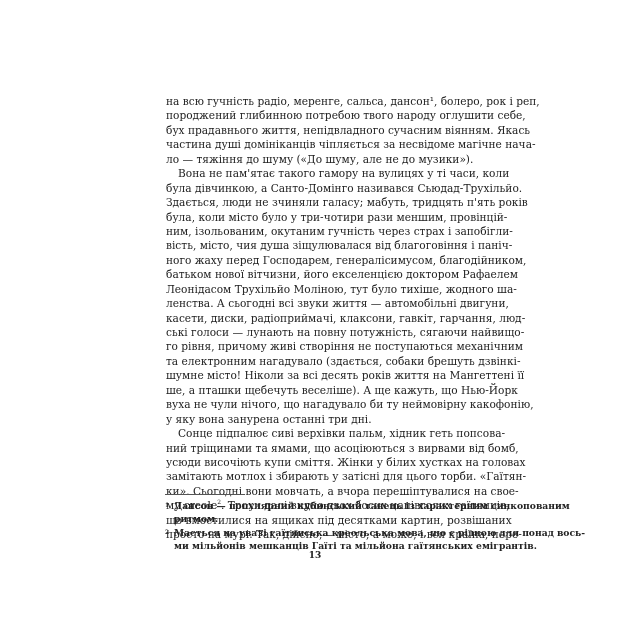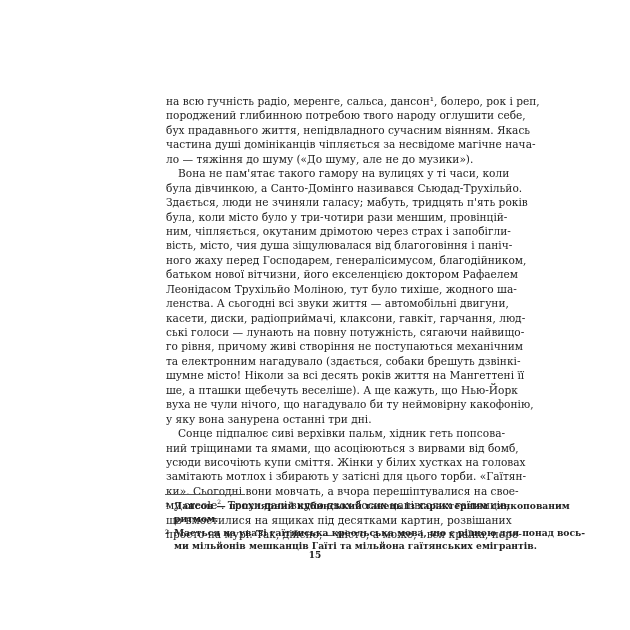--- a/index.html
+++ b/index.html
@@ -36,21 +36,21 @@
   <div class="body-text" id="body">
       <span class="line">на всю гучність радіо, меренге, сальса, дансон¹, болеро, рок і реп,</span>
       <span class="line">породжений глибинною потребою твого народу оглушити себе,</span>
       <span class="line">бух прадавнього життя, непідвладного сучасним віянням. Якась</span>
       <span class="line">частина душі домініканців чіпляється за несвідоме магічне нача-</span>
       <span class="line last">ло — тяжіння до шуму («До шуму, але не до музики»).</span>
       <span class="line indent">Вона не пам'ятає такого гамору на вулицях у ті часи, коли</span>
       <span class="line">була дівчинкою, а Санто-Домінго називався Сьюдад-Трухільйо.</span>
       <span class="line">Здається, люди не зчиняли галасу; мабуть, тридцять п'ять років</span>
       <span class="line">була, коли місто було у три-чотири рази меншим, провінцій-</span>
-      <span class="line">ним, чіпляється, окутаним дрімотою через страх і запобігли-</span>
+      <span class="line">ним, ізольованим, окутаним гучність через страх і запобігли-</span>
       <span class="line">вість, місто, чия душа зіщулювалася від благоговіння і паніч-</span>
       <span class="line">ного жаху перед Господарем, генералісимусом, благодійником,</span>
       <span class="line">батьком нової вітчизни, його екселенцією доктором Рафаелем</span>
       <span class="line">Леонідасом Трухільйо Моліною, тут було тихіше, жодного ша-</span>
       <span class="line">ленства. А сьогодні всі звуки життя — автомобільні двигуни,</span>
       <span class="line">касети, диски, радіоприймачі, клаксони, гавкіт, гарчання, люд-</span>
       <span class="line">ські голоси — лунають на повну потужність, сягаючи найвищо-</span>
       <span class="line">го рівня, причому живі створіння не поступаються механічним</span>
       <span class="line">та електронним нагадувало (здається, собаки брешуть дзвінкі-</span>
       <span class="line">шумне місто! Ніколи за всі десять років життя на Мангеттені її</span>
@@ -72,14 +72,14 @@
         <span class="mark">1</span>
         <span class="ln">Дансон — популярний кубинський танець із характерним синкопованим</span>
         <span class="ln last">ритмом.</span>
       </div>
       <div class="fn">
         <span class="mark">2</span>
         <span class="ln">Мається на увазі гаїтянська креольська мова, що є рідною для понад вось-</span>
         <span class="ln last">ми мільйонів мешканців Гаїті та мільйона гаїтянських емігрантів.</span>
       </div>
     </div>
-  <div class="page-num">15</div>
+  <div class="page-num">13</div>
 </div>
 
 </body></html>

